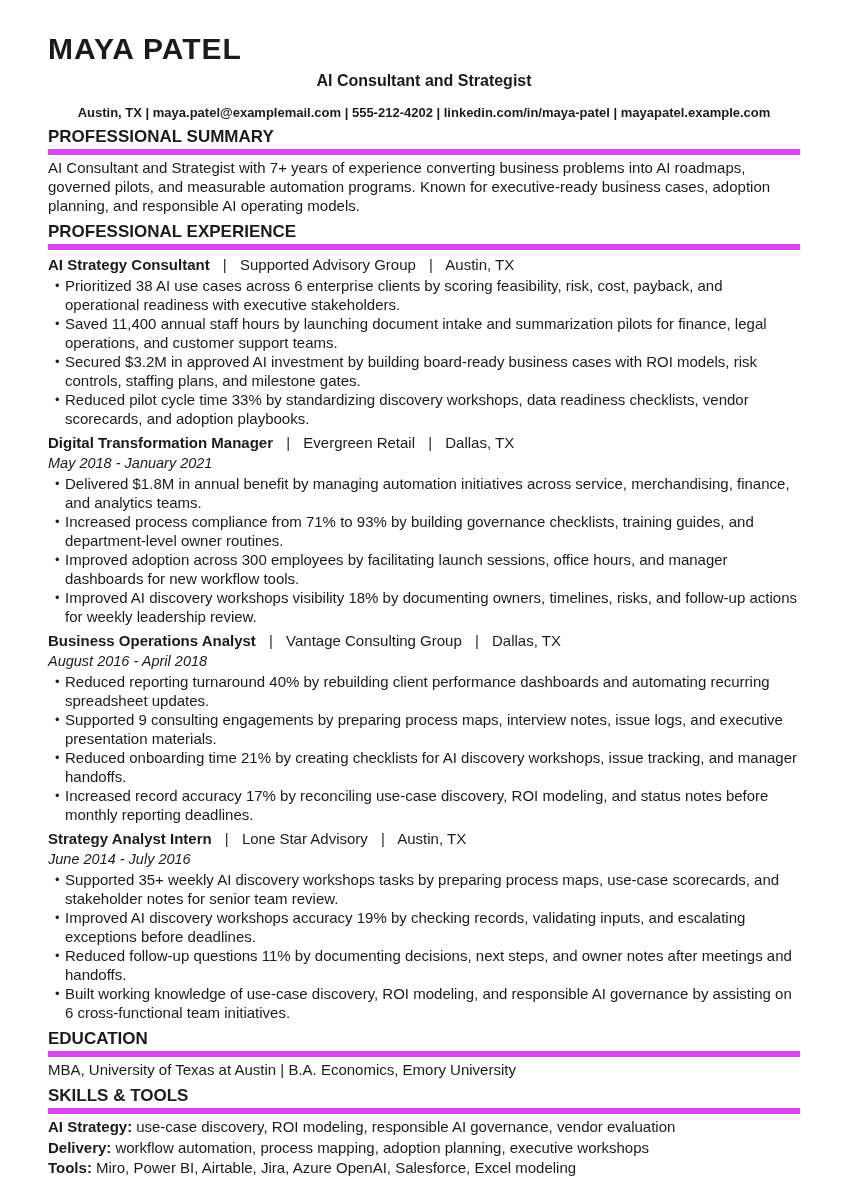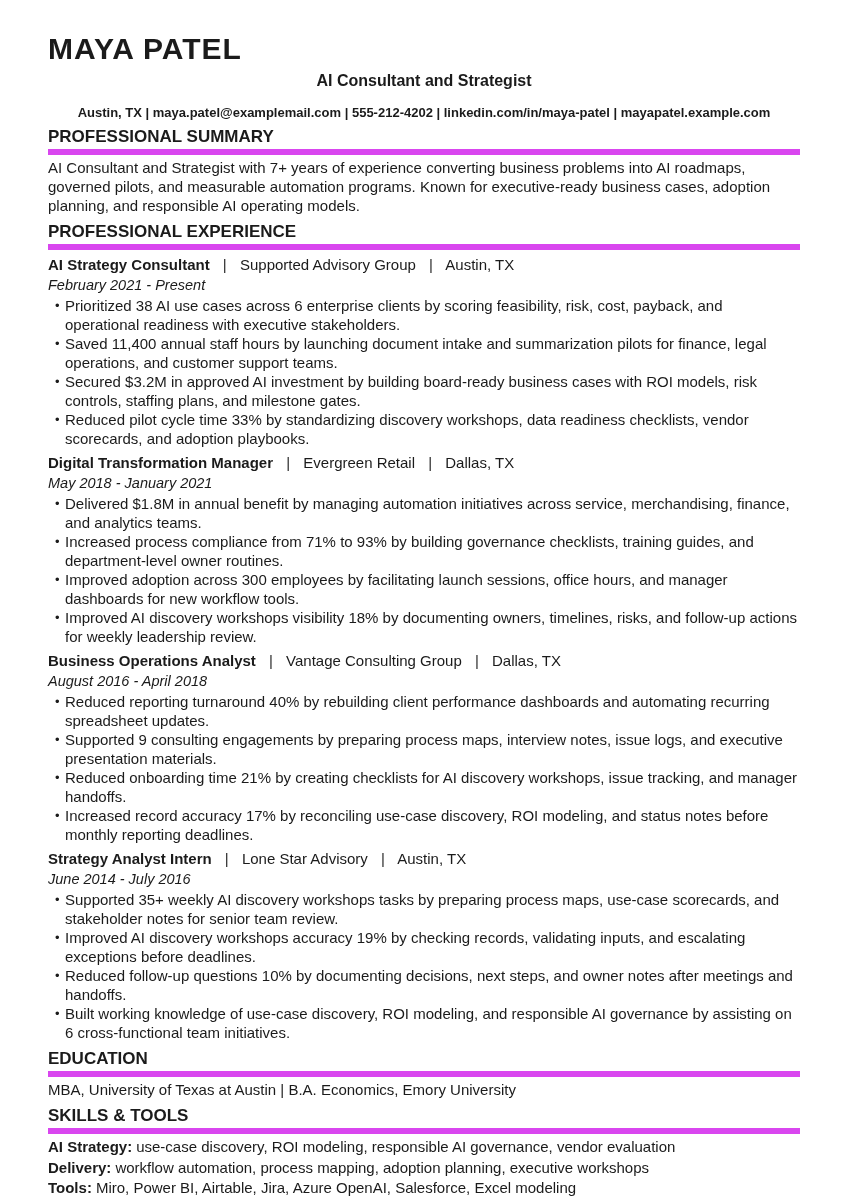--- a/index.html
+++ b/index.html
@@ -122,21 +122,20 @@
     <h3 class="sec-heading">PROFESSIONAL EXPERIENCE</h3>
     <div id="jobs-container">
   <div class="job">
     <div class="job-title-line">
       <span class="job-title">AI Strategy Consultant</span>
       <span class="pipe-sep">|</span>
       <span class="job-company">Supported Advisory Group</span>
       <span class="pipe-sep">|</span>
       <span class="job-location">Austin, TX</span>
     </div>
-    <div class="job-dates">February 2021 - Present</div>
     <ul class="bullets">
             <li>
               <span class="bullet-dot">•</span>
               <span class="bullet-text">Prioritized 38 AI use cases across 6 enterprise clients by scoring feasibility, risk, cost, payback, and operational readiness with executive stakeholders.</span>
             </li>
             <li>
               <span class="bullet-dot">•</span>
               <span class="bullet-text">Saved 11,400 annual staff hours by launching document intake and summarization pilots for finance, legal operations, and customer support teams.</span>
             </li>
             <li>
@@ -221,21 +220,21 @@
             <li>
               <span class="bullet-dot">•</span>
               <span class="bullet-text">Supported 35+ weekly AI discovery workshops tasks by preparing process maps, use-case scorecards, and stakeholder notes for senior team review.</span>
             </li>
             <li>
               <span class="bullet-dot">•</span>
               <span class="bullet-text">Improved AI discovery workshops accuracy 19% by checking records, validating inputs, and escalating exceptions before deadlines.</span>
             </li>
             <li>
               <span class="bullet-dot">•</span>
-              <span class="bullet-text">Reduced follow-up questions 10% by documenting decisions, next steps, and owner notes after meetings and handoffs.</span>
+              <span class="bullet-text">Reduced follow-up questions 11% by documenting decisions, next steps, and owner notes after meetings and handoffs.</span>
             </li>
             <li>
               <span class="bullet-dot">•</span>
               <span class="bullet-text">Built working knowledge of use-case discovery, ROI modeling, and responsible AI governance by assisting on 6 cross-functional team initiatives.</span>
             </li>
           </ul>
   </div>
 </div>
   </section>
 

